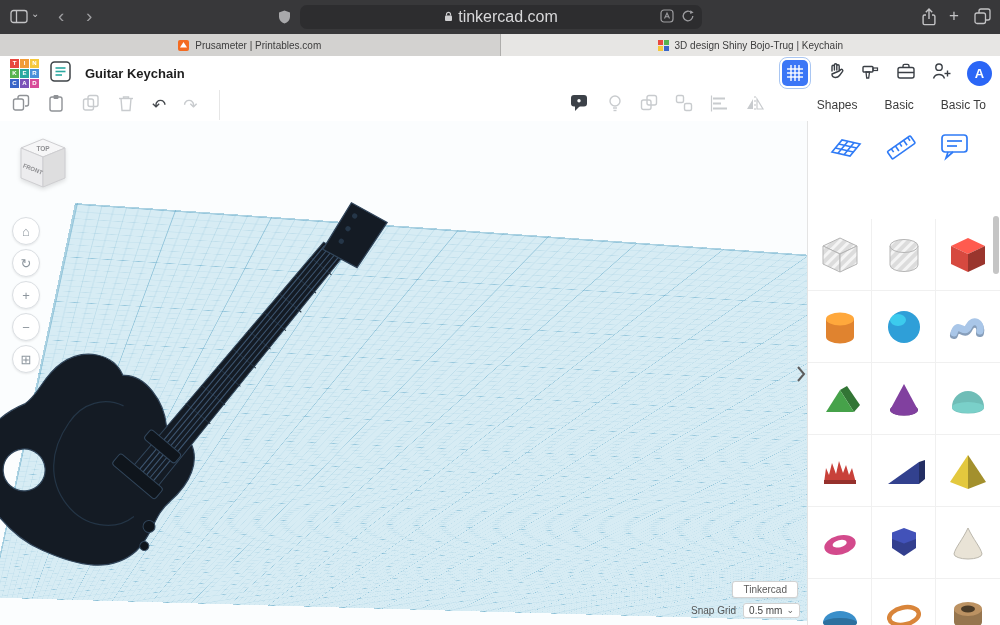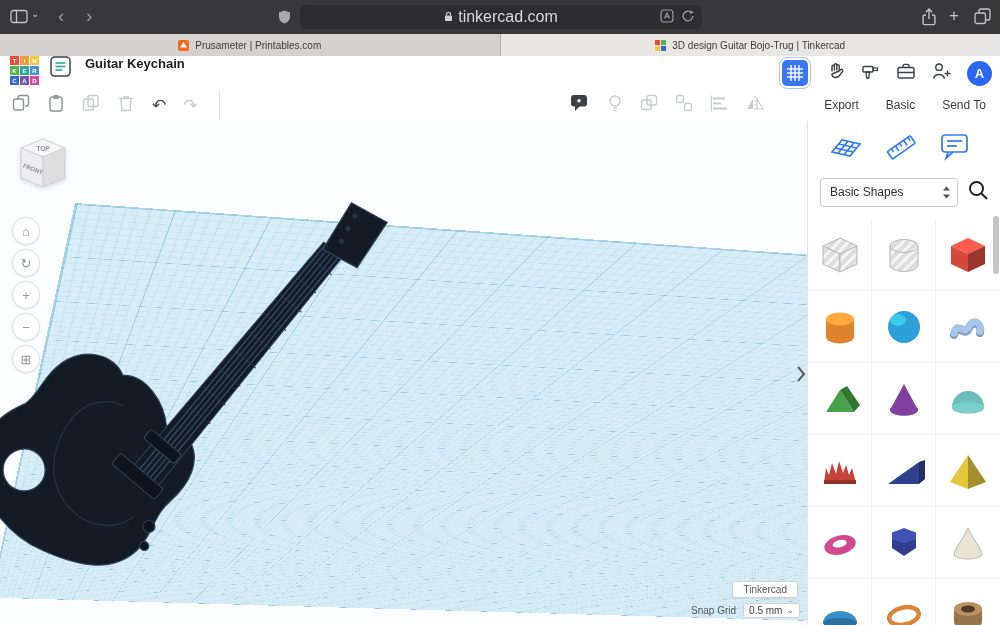--- a/index.html
+++ b/index.html
@@ -23,21 +23,21 @@
   .tab{flex:1;display:flex;align-items:center;justify-content:center;gap:6px;
        font-size:10px;color:#3d3d3d;}
   .tab.inactive{background:#d3d2d0;border-right:1px solid #aeadab;}
   .tab.active{background:#e7e6e4;}
   .fav{width:11px;height:11px;border-radius:2px;flex:0 0 auto;}
   .fav-grid{display:grid;grid-template-columns:5px 5px;grid-auto-rows:5px;gap:1px;border-radius:0;}
   .fav-grid i{display:block;}
 
   
   .apphdr{position:absolute;left:0;top:56px;width:1000px;height:34px;background:#fff;
-          display:flex;}
+          display:flex;align-items:center;}
   .logo{display:grid;grid-template-columns:repeat(3,9px);grid-auto-rows:9px;gap:1px;margin-left:10px;}
   .logo span{color:#fff;font-size:6px;font-weight:bold;display:flex;align-items:center;justify-content:center;}
   .doc-title{font-size:13px;font-weight:bold;color:#1e1e1e;margin-left:14px;}
   .hdr-right{position:absolute;right:8px;top:0;height:34px;display:flex;align-items:center;gap:15px;}
   .gridbtn-ring{border:1px solid #a9c6f2;border-radius:8px;padding:2px;background:#fff;}
   .gridbtn{width:26px;height:26px;border-radius:5px;background:#3b76f6;display:flex;
            align-items:center;justify-content:center;}
   .avatar{width:25px;height:25px;border-radius:50%;background:#2b66f6;color:#fff;font-weight:bold;
           font-size:13px;display:flex;align-items:center;justify-content:center;}
 
@@ -171,21 +171,21 @@
       </span>
       <span>Prusameter | Printables.com</span>
     </div>
     <div class="tab active">
       <span class="fav fav-grid">
         <i style="background:#e8483f"></i>
           <i style="background:#56b34f"></i>
           <i style="background:#f5c83c"></i>
           <i style="background:#3a66c8"></i>
       </span>
-      <span>3D design Guitar Bojo-Trug | Tinkercad</span>
+      <span>3D design Shiny Bojo-Trug | Keychain</span>
     </div>
   </div>
 
   <div class="apphdr">
     <div class="logo" id="logo">
         <span style="background: rgb(232, 72, 63);">T</span>
         <span style="background: rgb(241, 156, 56);">I</span>
         <span style="background: rgb(245, 200, 60);">N</span>
         <span style="background: rgb(86, 179, 79);">K</span>
         <span style="background: rgb(42, 168, 160);">E</span>
@@ -316,23 +316,23 @@
       </span>
       <span>
         <svg width="20" height="17">
             <polygon points="2,14 8,4 8,14" fill="#c8cbce"></polygon>
             <polygon points="12,4 18,14 12,14" fill="none" stroke="#c8cbce" stroke-width="1.2"></polygon>
             <line x1="10" y1="1" x2="10" y2="16" stroke="#c8cbce" stroke-width="1.2" stroke-dasharray="2,2"></line>
           </svg>
       </span>
     </div>
     <div class="tb-right">
-      <span class="tb-label">Export</span>
+      <span class="tb-label">Shapes</span>
       <span class="tb-label">Basic</span>
-      <span class="tb-label">Send To</span>
+      <span class="tb-label">Basic To</span>
     </div>
   </div>
 
   <div class="canvas">
     <div class="plane"></div>
 
     <svg class="guitar-svg" width="440" height="490" viewBox="0 0 440 490">
       <g transform="rotate(40 215 255)">
 
         <path fill="#141b24" stroke="#31455a" stroke-width="1.2" fill-rule="evenodd" d="M196,300 C178,282 146,274 130,289 C108,278 82,293 75,319 C69,341 78,357 73,374
@@ -447,35 +447,20 @@
         <svg width="32" height="30">
             <g fill="none" stroke="#2f7bf6" stroke-width="1.7">
               <rect x="3" y="3" width="25" height="17" rx="3"></rect>
               <path d="M9,20 L7,26 L14,20"></path>
               <line x1="8" y1="9" x2="23" y2="9"></line>
               <line x1="8" y1="14" x2="18" y2="14"></line>
             </g>
           </svg>
       </span>
     </div>
-    <div class="select-row">
-      <div class="selectbox">
-        <span>Basic Shapes</span>
-        <svg width="9" height="15">
-            <polygon points="4.5,1.5 8,5.5 1,5.5" fill="#555"></polygon>
-            <polygon points="1,9.5 8,9.5 4.5,13.5" fill="#555"></polygon>
-          </svg>
-      </div>
-      <span>
-        <svg width="24" height="24">
-            <circle cx="10.5" cy="10.5" r="6.5" fill="none" stroke="#1f1f1f" stroke-width="2"></circle>
-            <line x1="15.5" y1="15.5" x2="21" y2="21" stroke="#1f1f1f" stroke-width="2"></line>
-          </svg>
-      </span>
-    </div>
     <div id="shapes-grid">
         <div class="shape-cell">
           <svg width="46" height="46" viewBox="0 0 46 46">
             <polygon points="23,6 40,14 23,22 6,14" fill="url(#hatch)" stroke="#b5b5b5"></polygon>
             <polygon points="6,14 23,22 23,40 6,32" fill="url(#hatch)" stroke="#b5b5b5"></polygon>
             <polygon points="40,14 23,22 23,40 40,32" fill="url(#hatch)" stroke="#b5b5b5"></polygon>
           </svg>
         </div>
         <div class="shape-cell">
           <svg width="46" height="46" viewBox="0 0 46 46">

